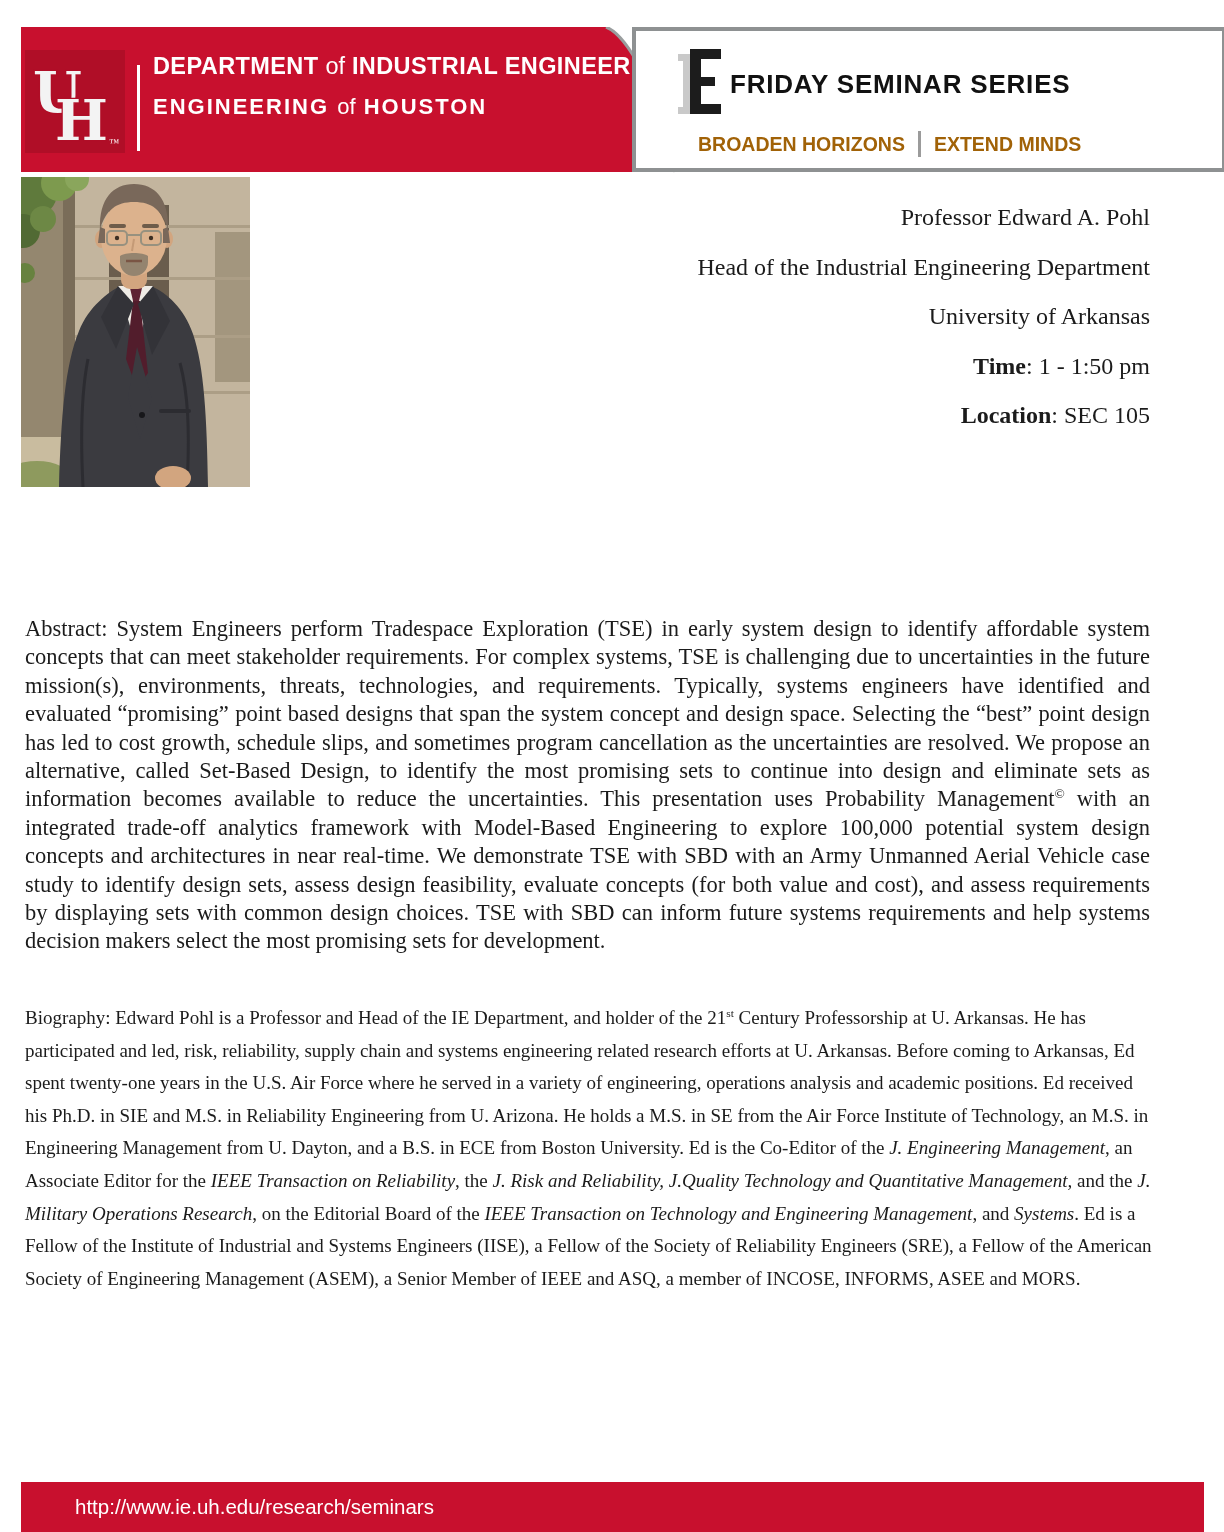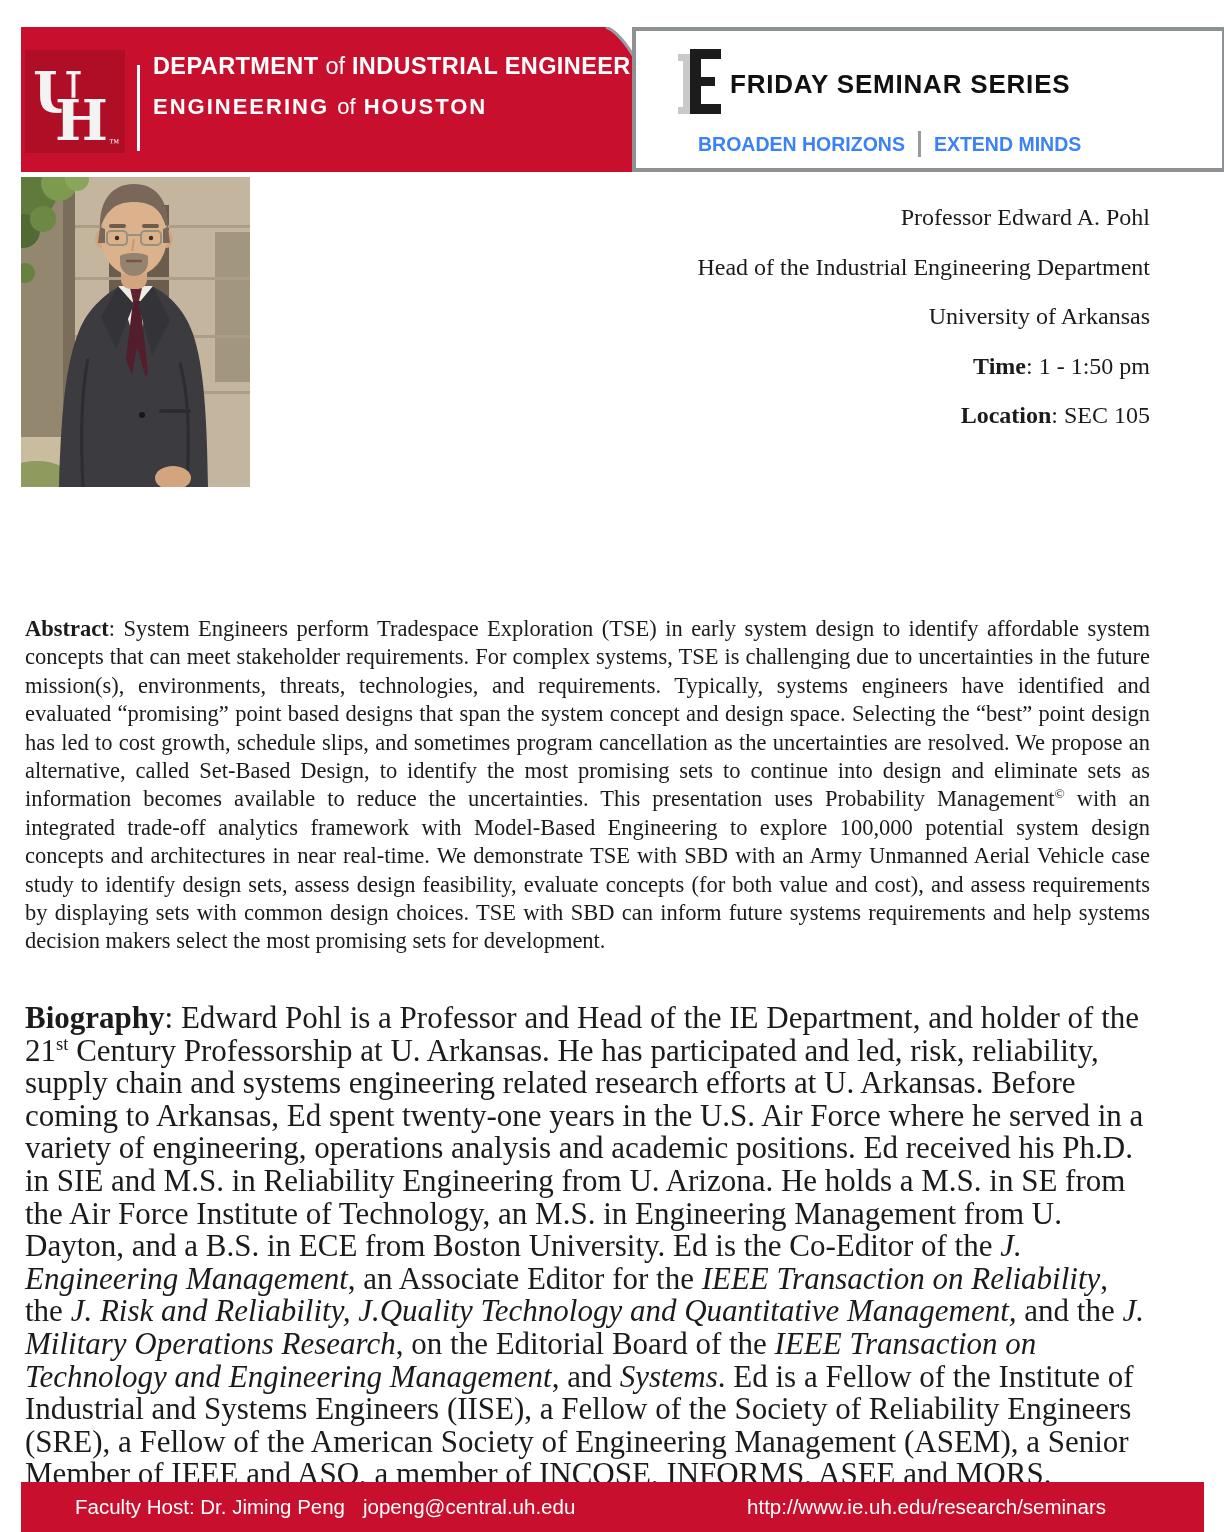--- a/index.html
+++ b/index.html
@@ -20,37 +20,37 @@
     position:absolute;left:632px;top:27px;width:594px;height:145px;box-sizing:border-box;
     border:4px solid #8e9192;background:#ffffff;
   }
   .ie-logo{position:absolute;left:40px;top:18px;width:48px;height:70px;}
   .fss-title{
     position:absolute;left:94px;top:38px;font-family:"Liberation Sans",sans-serif;
     font-size:26px;font-weight:bold;letter-spacing:0.8px;color:#111111;white-space:nowrap;
   }
   .tagline{
     position:absolute;left:62px;top:100px;display:flex;align-items:center;gap:13px;
-    font-family:"Liberation Sans",sans-serif;font-size:19.5px;font-weight:bold;color:#3b82f6;white-space:nowrap;
+    font-family:"Liberation Sans",sans-serif;font-size:19.5px;font-weight:bold;color:#a16207;white-space:nowrap;
   }
   .tagline-bar{width:3px;height:26px;background:#9b9b9b;}
   
   .photo{position:absolute;left:21px;top:177px;width:229px;height:310px;}
   
   .speaker{position:absolute;right:74px;top:193px;text-align:right;font-size:24px;line-height:49.5px;white-space:nowrap;}
   .bd{font-weight:bold;}
   
   .talk-title{
     position:absolute;left:25px;top:536px;width:1125px;text-align:center;
     font-size:39px;font-weight:bold;font-style:italic;line-height:56px;
   }
   
   .abstract{position:absolute;left:25px;top:615px;width:1125px;font-size:22.5px;line-height:28.4px;text-align:justify;}
-  .bio{position:absolute;left:25px;top:1002px;width:1128px;font-size:31px;line-height:32.6px;text-align:left;}
-  .seg-b{font-weight:bold;}
+  .bio{position:absolute;left:25px;top:1002px;width:1128px;font-size:19px;line-height:32.6px;text-align:left;}
+  .seg-b{font-weight:normal;}
   .seg-i{font-style:italic;}
   .seg-sup{vertical-align:super;font-size:0.6em;line-height:0;}
   
   .footer{
     position:absolute;left:21px;top:1482px;width:1183px;height:50px;background:#c8102e;
     display:flex;align-items:center;justify-content:space-between;box-sizing:border-box;
     padding:0 98px 0 54px;font-family:"Liberation Sans",sans-serif;font-size:20.5px;color:#ffffff;
   }
   .footer-left{display:flex;gap:18px;white-space:nowrap;}
   .footer a{color:#ffffff;text-decoration:none;}
@@ -154,20 +154,16 @@
     <div><span class="bd">Time</span><span>: 1 - 1:50 pm</span></div>
     <div><span class="bd">Location</span><span>: SEC 105</span></div>
   </div>
 
 
   <div class="abstract"><span class="seg-b">Abstract</span><span>: System Engineers perform Tradespace Exploration (TSE) in early system design to identify affordable system concepts that can meet stakeholder requirements.  For complex systems, TSE is challenging due to uncertainties in the future mission(s), environments, threats, technologies, and requirements. Typically, systems engineers have identified and evaluated “promising” point based designs that span the system concept and design space.  Selecting the “best” point design has led to cost growth, schedule slips, and sometimes program cancellation as the uncertainties are resolved. We propose an alternative, called Set-Based Design, to identify the most promising sets to continue into design and eliminate sets as information becomes available to reduce the uncertainties. This presentation uses Probability Management</span><span class="seg-sup">©</span><span> with an integrated trade-off analytics framework with Model-Based Engineering to explore 100,000 potential system design concepts and architectures in near real-time.   We demonstrate TSE with SBD with an Army Unmanned Aerial Vehicle case study to identify design sets, assess design feasibility, evaluate concepts (for both value and cost), and assess requirements by displaying sets with common design choices.  TSE with SBD can inform future systems requirements and help systems decision makers select the most promising sets for development.</span></div>
 
   <div class="bio"><span class="seg-b">Biography</span><span>: Edward Pohl is a Professor and Head of the IE Department, and holder of the 21</span><span class="seg-sup">st</span><span> Century Professorship at U. Arkansas. He has participated and led, risk, reliability, supply chain and systems engineering related research efforts at U. Arkansas.  Before coming to Arkansas, Ed spent twenty-one years in the U.S. Air Force where he served in a variety of engineering, operations analysis and academic positions. Ed received his Ph.D. in SIE and M.S. in Reliability Engineering from U. Arizona. He holds a M.S. in SE from the Air Force Institute of Technology, an M.S. in Engineering Management from U.  Dayton, and a B.S. in ECE from Boston University. Ed is the Co-Editor of the </span><span class="seg-i">J. Engineering Management</span><span>, an Associate Editor for the </span><span class="seg-i">IEEE Transaction on Reliability</span><span>, the </span><span class="seg-i">J. Risk and Reliability, J.Quality Technology and Quantitative Management,</span><span> and the </span><span class="seg-i">J. Military Operations Research</span><span>, on the Editorial Board of the </span><span class="seg-i">IEEE Transaction on Technology and Engineering Management</span><span>, and </span><span class="seg-i">Systems</span><span>.  Ed is a Fellow of the Institute of Industrial and Systems Engineers (IISE), a Fellow of the Society of Reliability Engineers (SRE), a Fellow of the American Society of Engineering Management (ASEM), a Senior Member of IEEE and ASQ, a member of INCOSE, INFORMS, ASEE and MORS.</span></div>
 
   <div class="footer">
-    <div class="footer-left">
-      <span>Faculty Host: Dr. Jiming Peng</span>
-      <a href="#">jopeng@central.uh.edu</a>
-    </div>
     <a href="#">http://www.ie.uh.edu/research/seminars</a>
   </div>
 
 </div>
 
 </body></html>

